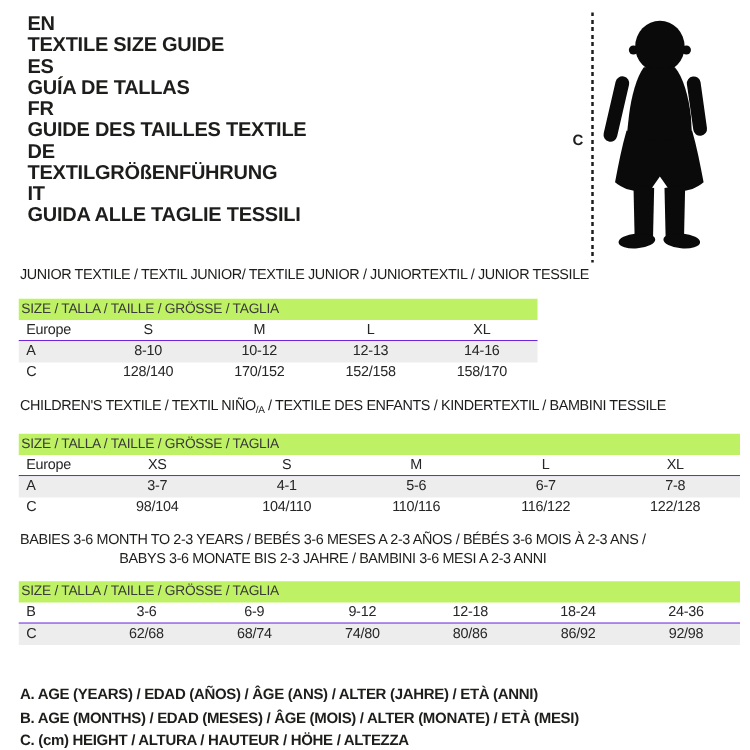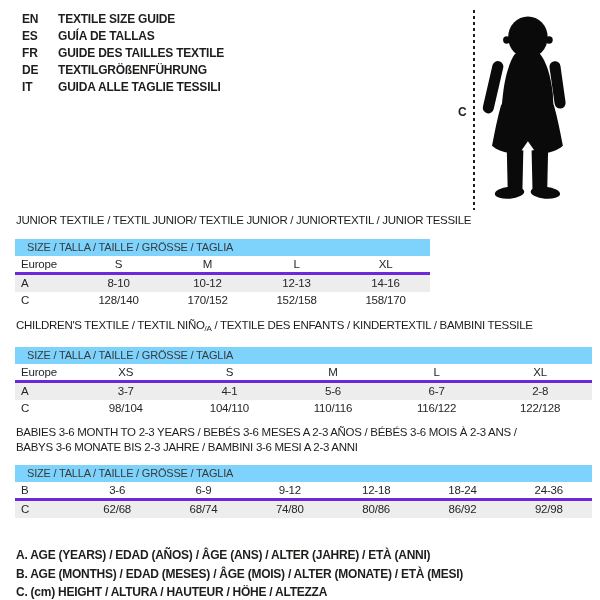--- a/index.html
+++ b/index.html
@@ -1,46 +1,46 @@
 <!DOCTYPE html>
 <html><head>
 <meta charset="utf-8">
 <style>
   html,body { margin:0; padding:0; background:#ffffff; }
   body { font-family:"Liberation Sans", sans-serif; color:#1d1d1b; }
   #canvas { position:relative; width:600px; height:600px; background:#ffffff; overflow:hidden; }
 
   
   .lang { position:absolute; left:22px; top:11px; }
-  .lang-row { display:flex; line-height:17px; font-size:12px; font-weight:bold; letter-spacing:-0.2px; }
+  .lang-row { display:flex; line-height:17px; font-size:16px; font-weight:bold; letter-spacing:-0.2px;flex-direction:column; }
   .lang-code { width:36px; }
   .lang-label { white-space:nowrap; }
 
   
   .dash-line { position:absolute; left:473px; top:10px; width:2px; height:200px;
                background:repeating-linear-gradient(to bottom,#1d1d1b 0 3px,transparent 3px 6px); }
   .c-label { position:absolute; left:458px; top:105px; font-size:12px; font-weight:bold; }
   .baby-svg { position:absolute; left:481px; top:8px; }
 
   
   .sec-title { position:absolute; left:16px; font-size:11.5px; font-weight:normal;
                letter-spacing:-0.3px; white-space:nowrap; }
   .sec-title .sub { font-size:8px; position:relative; top:2px; }
-  .two-line { line-height:15px; }
+  .two-line { line-height:15px;text-align:center; }
 
   
   .sizetable { position:absolute; left:15px; }
   .t-junior   { top:239px; width:415px; }
   .t-children { top:347px; width:577px; }
   .t-babies   { top:465px; width:577px; }
-  .size-bar { height:17px; line-height:17px; background:#7dd3fc; color:#3a3a3a;
-              font-size:11px; padding-left:12px; letter-spacing:-0.2px; }
+  .size-bar { height:17px; line-height:17px; background:#bef264; color:#3a3a3a;
+              font-size:11px; padding-left:2px; letter-spacing:-0.2px; }
   .trow { display:flex; height:17px; line-height:17px; font-size:11.5px;
           letter-spacing:-0.2px; color:#262626; }
-  .trow.bordered { height:16px; line-height:16px; border-bottom:3px solid #6d28d9; }
+  .trow.bordered { height:16px; line-height:16px; border-bottom:1px solid #6d28d9; }
   .trow.alt { background:#ededed; }
   .tlabel { width:53px; padding-left:6px; }
   .tcell { flex:1; text-align:center; }
 
   
   .legend { position:absolute; left:16px; top:546px; font-size:12px; font-weight:bold;
             line-height:18.5px; letter-spacing:-0.25px; }
   .legend div { white-space:nowrap; }
 </style>
 </head>
@@ -128,21 +128,21 @@
       <span class="tcell">M</span>
       <span class="tcell">L</span>
       <span class="tcell">XL</span>
     </div>
     <div class="trow alt">
       <span class="tlabel">A</span>
       <span class="tcell">3-7</span>
       <span class="tcell">4-1</span>
       <span class="tcell">5-6</span>
       <span class="tcell">6-7</span>
-      <span class="tcell">2-8</span>
+      <span class="tcell">7-8</span>
     </div>
     <div class="trow">
       <span class="tlabel">C</span>
       <span class="tcell">98/104</span>
       <span class="tcell">104/110</span>
       <span class="tcell">110/116</span>
       <span class="tcell">116/122</span>
       <span class="tcell">122/128</span>
     </div>
   </div>

